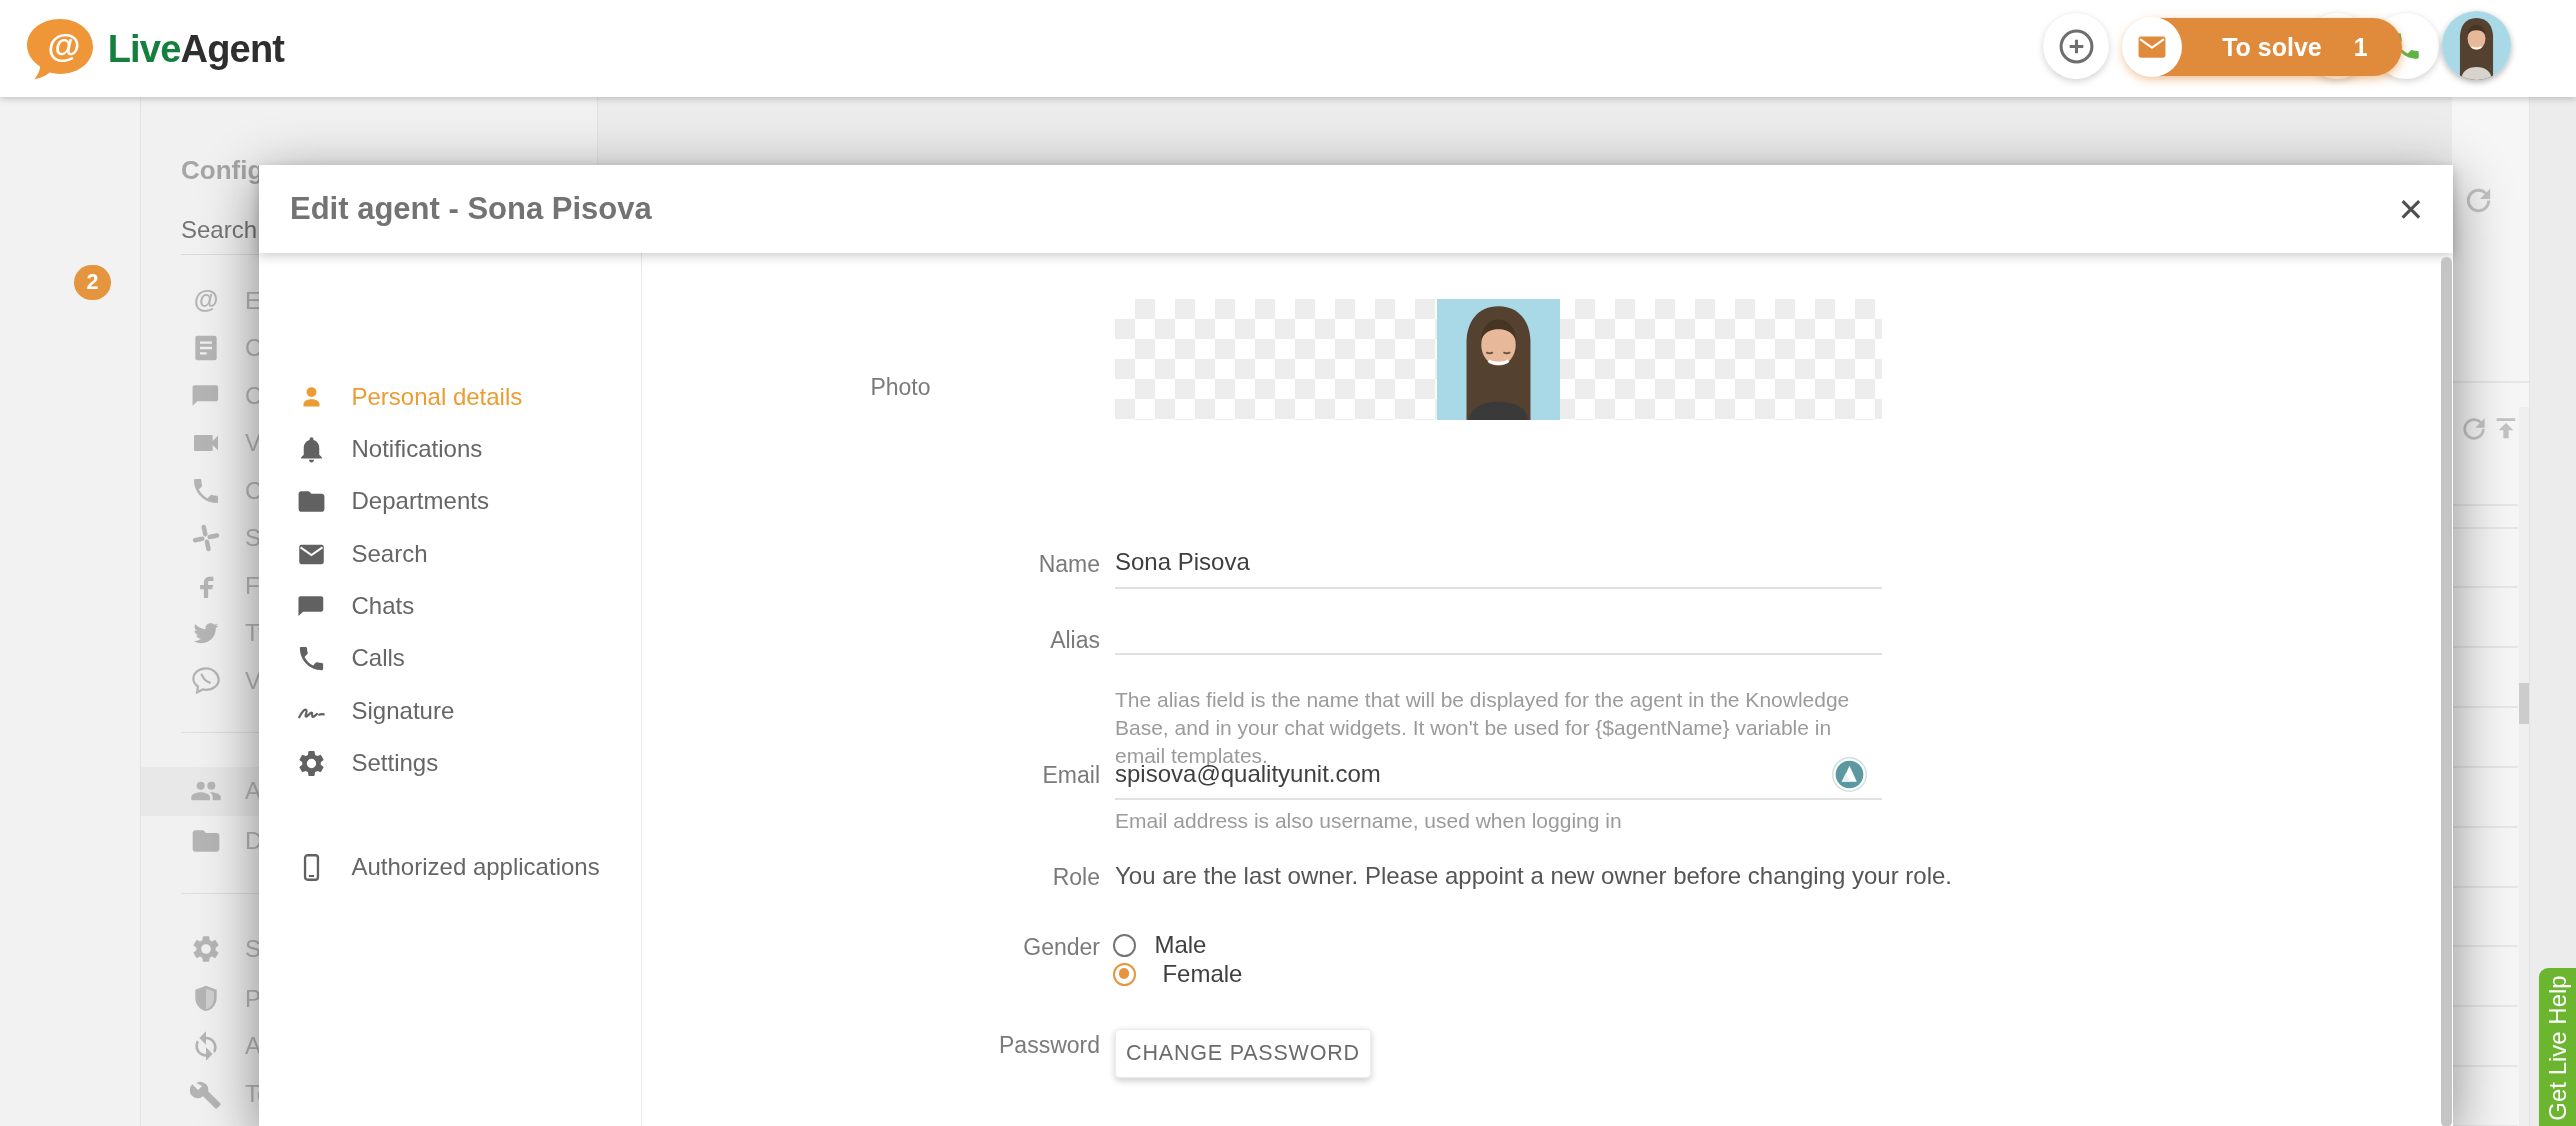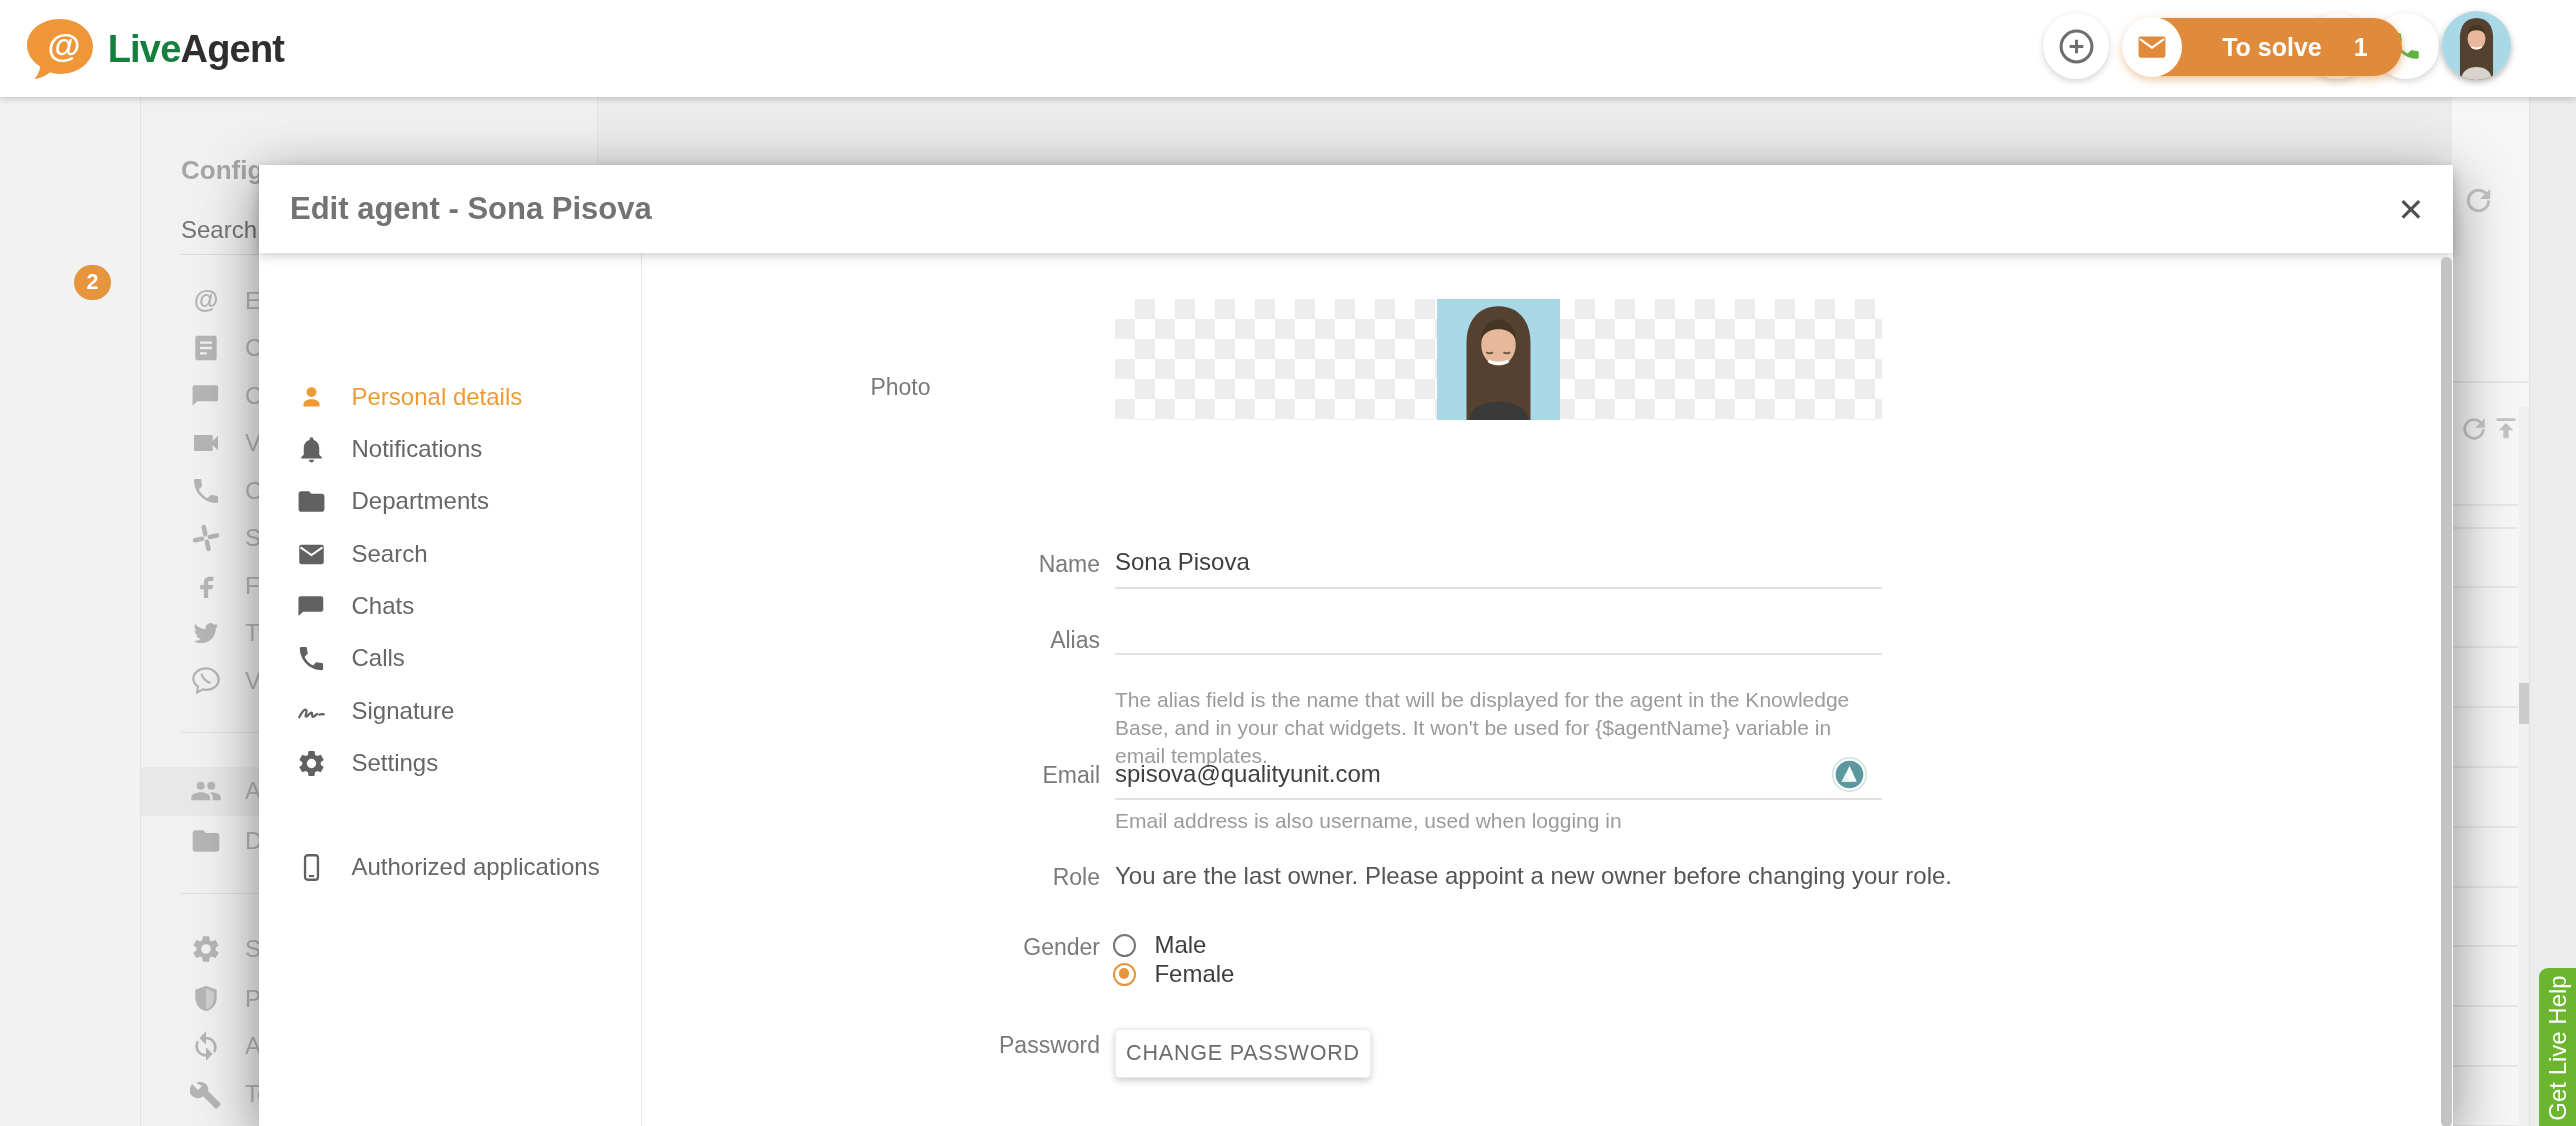--- a/index.html
+++ b/index.html
@@ -559,21 +559,21 @@
       <div class="abs f-help" style="left:474px;top:554px;width:759px;">Email address is also username, used when logging in</div>
 
       <div class="abs f-label" style="left:60px;top:611px;">Role</div>
       <div class="abs f-value" style="left:474px;top:609px;color:#555;">You are the last owner. Please appoint a new owner before changing your role.</div>
 
       <div class="abs f-label" style="left:60px;top:681px;">Gender</div>
       <div class="abs" style="left:472px;top:678px;display:flex;align-items:center;text-align:center;">
         <span class="radio"></span>
         <span class="radio-lbl">Male</span>
       </div>
-      <div class="abs" style="left:472px;top:707px;display:flex;align-items:center;">
+      <div class="abs" style="left:472px;top:707px;display:flex;align-items:center;gap:8px;">
         <span class="radio sel"></span>
         <span class="radio-lbl">Female</span>
       </div>
 
       <div class="abs f-label" style="left:60px;top:779px;">Password</div>
       <button id="chg-pass" class="abs">CHANGE PASSWORD</button>
 
     </div>
   </div>
 

